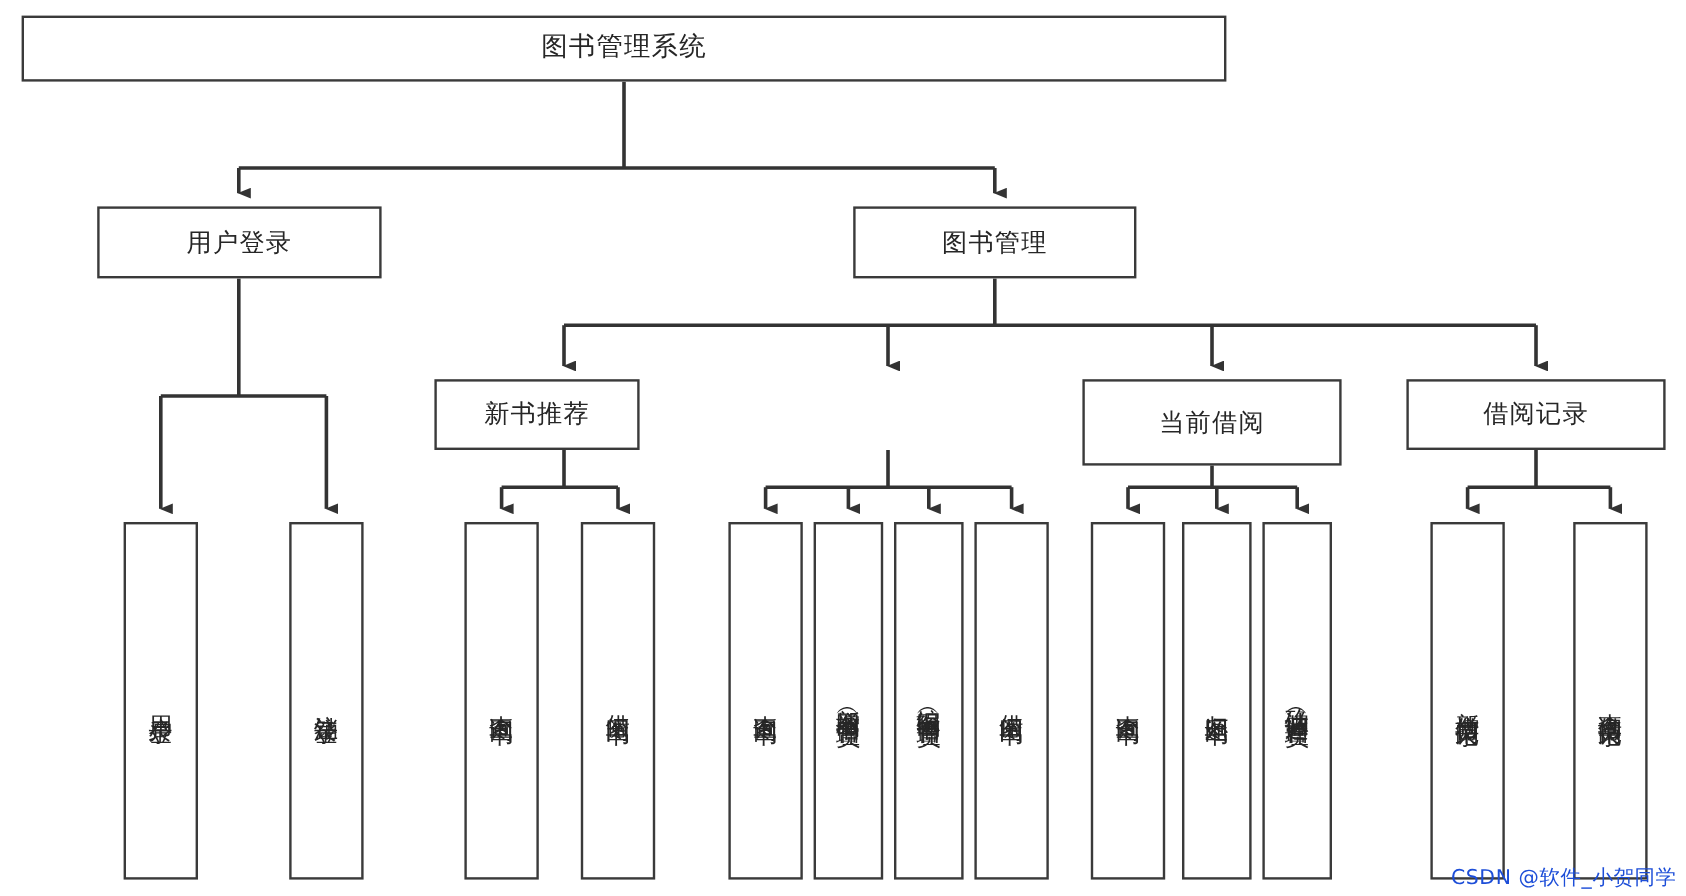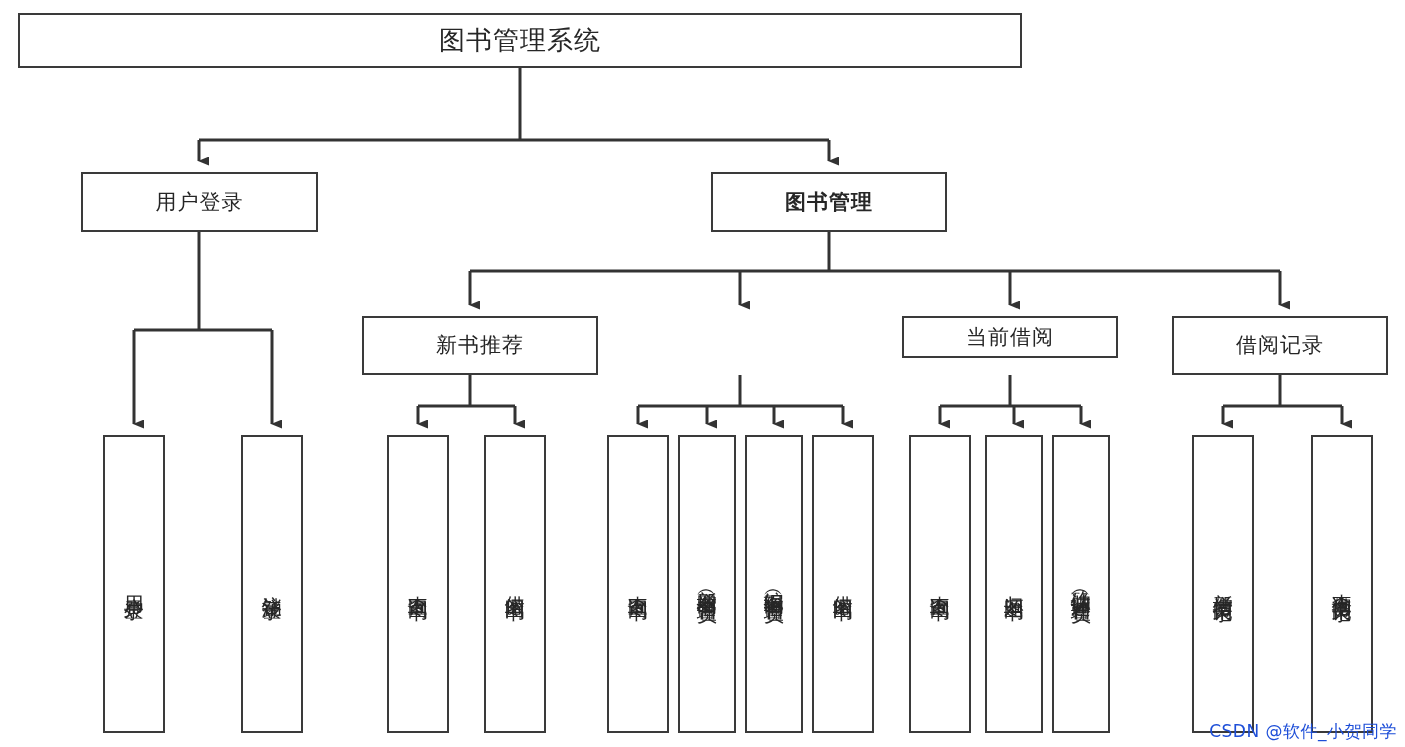--- a/index.html
+++ b/index.html
@@ -36,21 +36,21 @@
     color: #262626;
     z-index: 2;
   }
   .node .node-label {
     font-size: 21px;
     line-height: 1.18;
     letter-spacing: 1px;
     white-space: nowrap;
     color: #262626;
   }
-  .node.level-0 .node-label { font-size: 26px; }
+  .node.level-0 .node-label { font-size: 22px; font-family: Liberation Mono, monospace; }
   .node.level-1 .node-label { font-size: 21px; }
   .node.level-2 .node-label { font-size: 21px; }
   .node.leaf {
     align-items: center;
     justify-content: center;
   }
   .node.leaf .node-label {
     writing-mode: vertical-rl;
     text-orientation: upright;
     font-size: 20px;
@@ -128,30 +128,30 @@
   </svg>
 
   <div class="node level-0" style="left:18px; top:13px; width:1004px; height:55px;">
     <span class="node-label">图书管理系统</span>
   </div>
 
   <div class="node level-1" style="left:81px; top:172px; width:237px; height:60px;">
     <span class="node-label">用户登录</span>
   </div>
 
-  <div class="node level-1" style="left:711px; top:172px; width:236px; height:60px;font-weight:bold;">
+  <div class="node level-1" style="left:711px; top:172px; width:236px; height:60px;">
     <span class="node-label">图书管理</span>
   </div>
 
-  <div class="node level-2" style="left:362px; top:316px; width:236px; height:59px;">
+  <div class="node level-2" style="left:362px; top:316px; width:171px; height:59px;">
     <span class="node-label">新书推荐</span>
   </div>
 
 
-  <div class="node level-2" style="left:902px; top:316px; width:216px; height:42px;">
+  <div class="node level-2" style="left:902px; top:316px; width:216px; height:72px;">
     <span class="node-label">当前借阅</span>
   </div>
 
   <div class="node level-2" style="left:1172px; top:316px; width:216px; height:59px;">
     <span class="node-label">借阅记录</span>
   </div>
 
   <div class="node leaf" style="left:103px; top:435px; width:62px; height:298px;">
     <span class="node-label">用户登录</span>
   </div>

